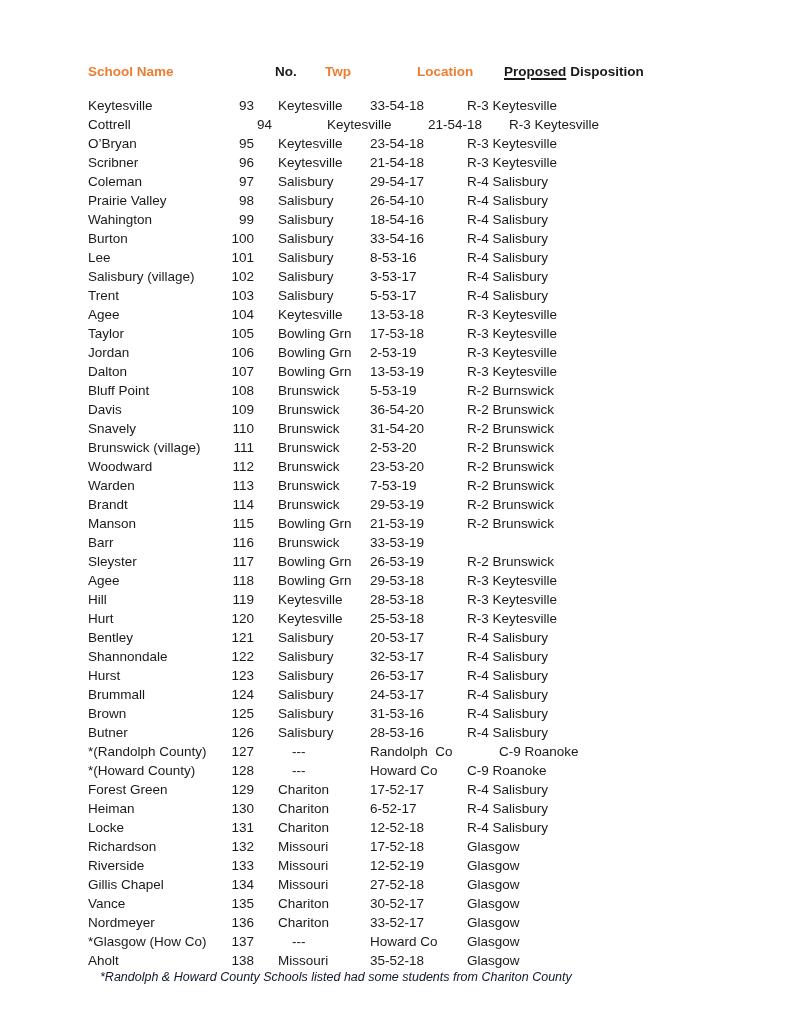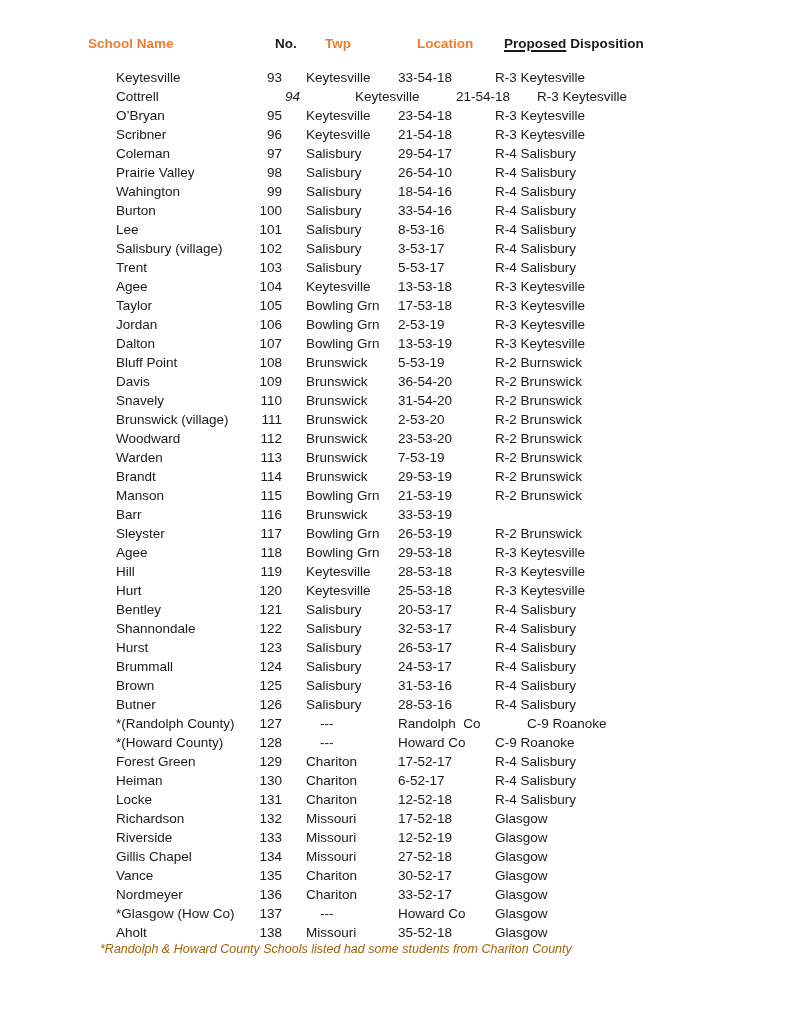--- a/index.html
+++ b/index.html
@@ -3,62 +3,62 @@
 <meta charset="utf-8">
 <style>
   html, body { margin: 0; padding: 0; }
   body {
     width: 788px; height: 1024px;
     background: #ffffff;
     font-family: "Liberation Sans", sans-serif;
     color: #1a1a1a;
     overflow: hidden;
   }
-  .page { position: relative; width: 788px; height: 753px; background: #ffffff; }
+  .page { position: relative; width: 788px; height: 753px; background: #ffffff; margin-top: 28px; }
 
   
   .header-row { position: absolute; top: 35px; left: 0; height: 18px; width: 100%;
     font-size: 13.5px; font-weight: 700; line-height: 18px; white-space: pre; }
   .header-row .h { position: absolute; top: 0; }
   .h-school   { left: 88px;  color: #ED7D31; }
   .h-no       { left: 275px; color: #1a1a1a; }
   .h-twp      { left: 325px; color: #ED7D31; }
   .h-location { left: 417px; color: #ED7D31; }
   .h-disp     { left: 504px; color: #1a1a1a; }
   .h-disp .underlined { text-decoration: underline; text-decoration-thickness: 1.5px; text-underline-offset: 2px; }
   .h-disp .rest { margin-left: 4px; }
 
   
   .rows { position: absolute; top: 68px; left: 0; width: 100%; }
   .row {
     display: grid;
     grid-template-columns: 138px 28px 116px 97px auto;
-    padding-left: 116px;
+    padding-left: 88px;
     height: 19px; line-height: 19px;
     font-size: 13.5px; white-space: pre;
   }
   .cell { overflow: visible; }
   .cell-no   { text-align: right; }
   .cell-twp  { padding-left: 24px; }
   .cell-twp.dash { padding-left: 38px; }
   .cell-disp.small { font-size: 11px; }
 
   
-  .row.offset .cell-no   { transform: translateX(18px); font-style: italic; }
+  .row.offset .cell-no   { transform: translateX(18px); }
   .row.offset .cell-twp  { transform: translateX(49px); }
   .row.offset .cell-loc  { transform: translateX(58px); }
   .row.offset .cell-disp { transform: translateX(42px); }
 
   
   .row.shift-disp .cell-disp { transform: translateX(32px); }
 
   .footnote {
     position: absolute; top: 941px; left: 100px;
     font-size: 12.5px; font-style: italic; line-height: 16px;
-    color: #a16207; white-space: pre;
+    color: #0f172a; white-space: pre;
   }
 </style>
 </head>
 <body>
 
 <div class="page">
 
   <div class="header-row">
     <span class="h h-school">School Name</span>
     <span class="h h-no">No.</span>

